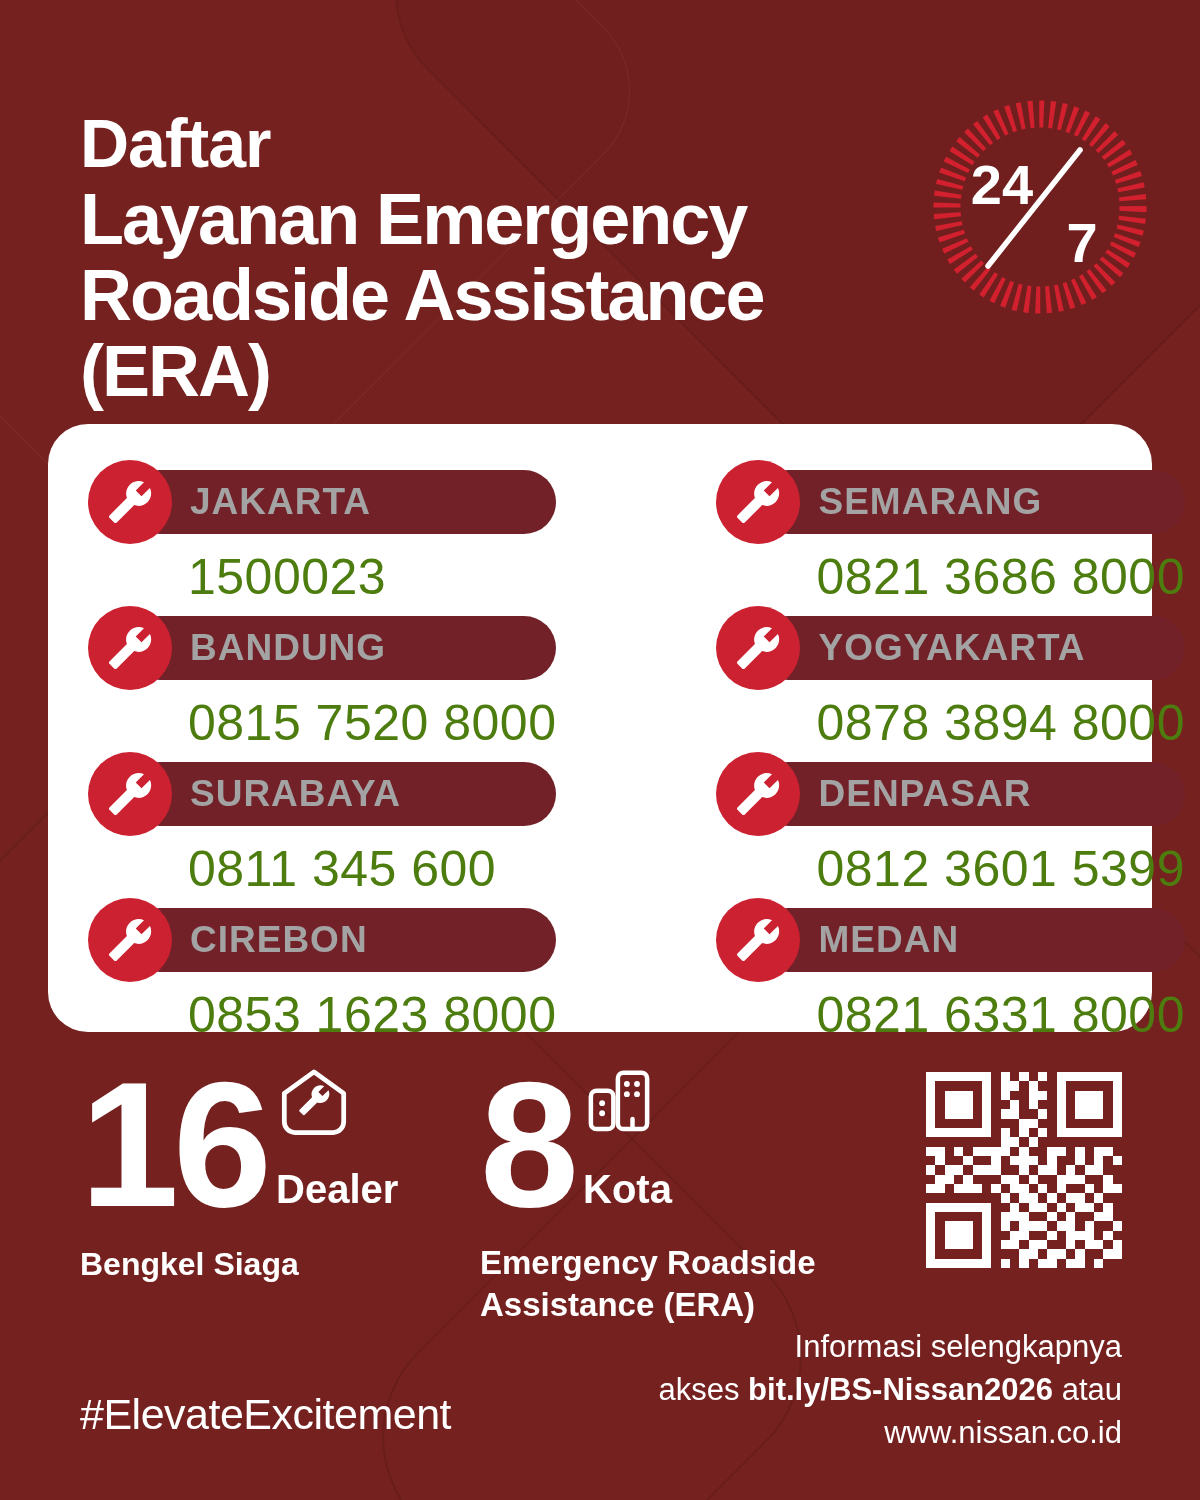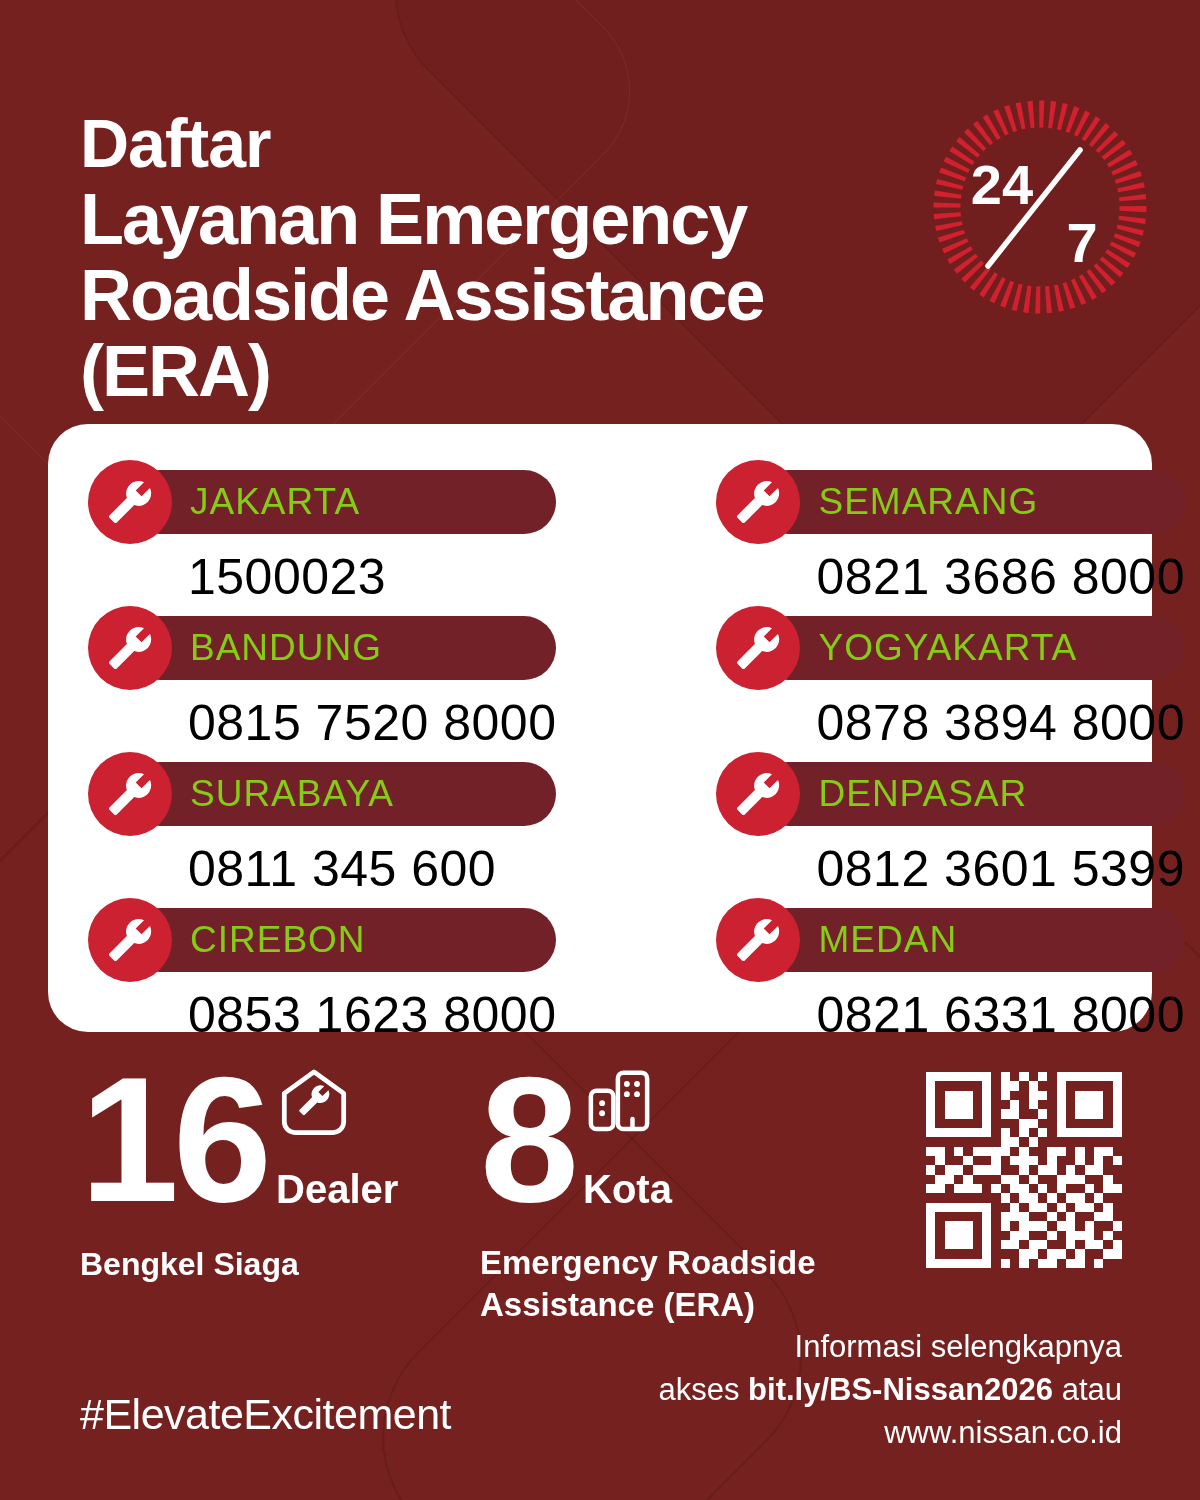--- a/index.html
+++ b/index.html
@@ -40,30 +40,30 @@
   .pill-row{display:flex;align-items:center;}
   .wrench-circle{
     width:84px;height:84px;border-radius:50%;background:#cc2130;flex:none;
     display:flex;align-items:center;justify-content:center;position:relative;z-index:2;
   }
   .wrench-circle svg{width:46px;height:46px;transform:scaleX(-1);}
   .pill{
     height:64px;margin-left:-44px;flex:1;background:#722129;border-radius:32px;
     display:flex;align-items:center;padding-left:62px;min-width:0;
   }
-  .city{color:#84cc16;font-size:37px;font-weight:400;letter-spacing:1px;white-space:nowrap;}
-  .phone{margin-left:100px;margin-top:4px;color:#000000;font-size:50px;font-weight:500;
+  .city{color:#a3a3a3;font-size:37px;font-weight:700;letter-spacing:1px;white-space:nowrap;}
+  .phone{margin-left:100px;margin-top:4px;color:#4d7c0f;font-size:50px;font-weight:500;
          letter-spacing:0.5px;white-space:nowrap;}
 
   
   .stats{position:absolute;left:80px;top:1064px;width:1042px;display:flex;align-items:flex-start;}
   .stat{display:flex;flex-direction:column;flex:none;}
   .stat-dealers{width:400px;}
   .stat-cities{width:420px;}
-  .stat-top{display:flex;align-items:center;}
+  .stat-top{display:flex;align-items:flex-end;}
   .stat-value{font-size:178px;font-weight:800;line-height:0.8;letter-spacing:-6px;}
   .stat-side{display:flex;flex-direction:column;justify-content:space-between;
              margin-left:10px;height:146px;padding:2px 0 4px;}
   .stat-label{font-size:40px;font-weight:800;}
   .stat-caption{margin-top:30px;font-size:32px;font-weight:800;}
   .stat-caption-sm{margin-top:26px;font-size:33px;font-weight:800;line-height:1.27;}
 
   .qr{margin-left:auto;margin-top:8px;width:196px;height:196px;}
   .qr svg{display:block;width:196px;height:196px;}
 

